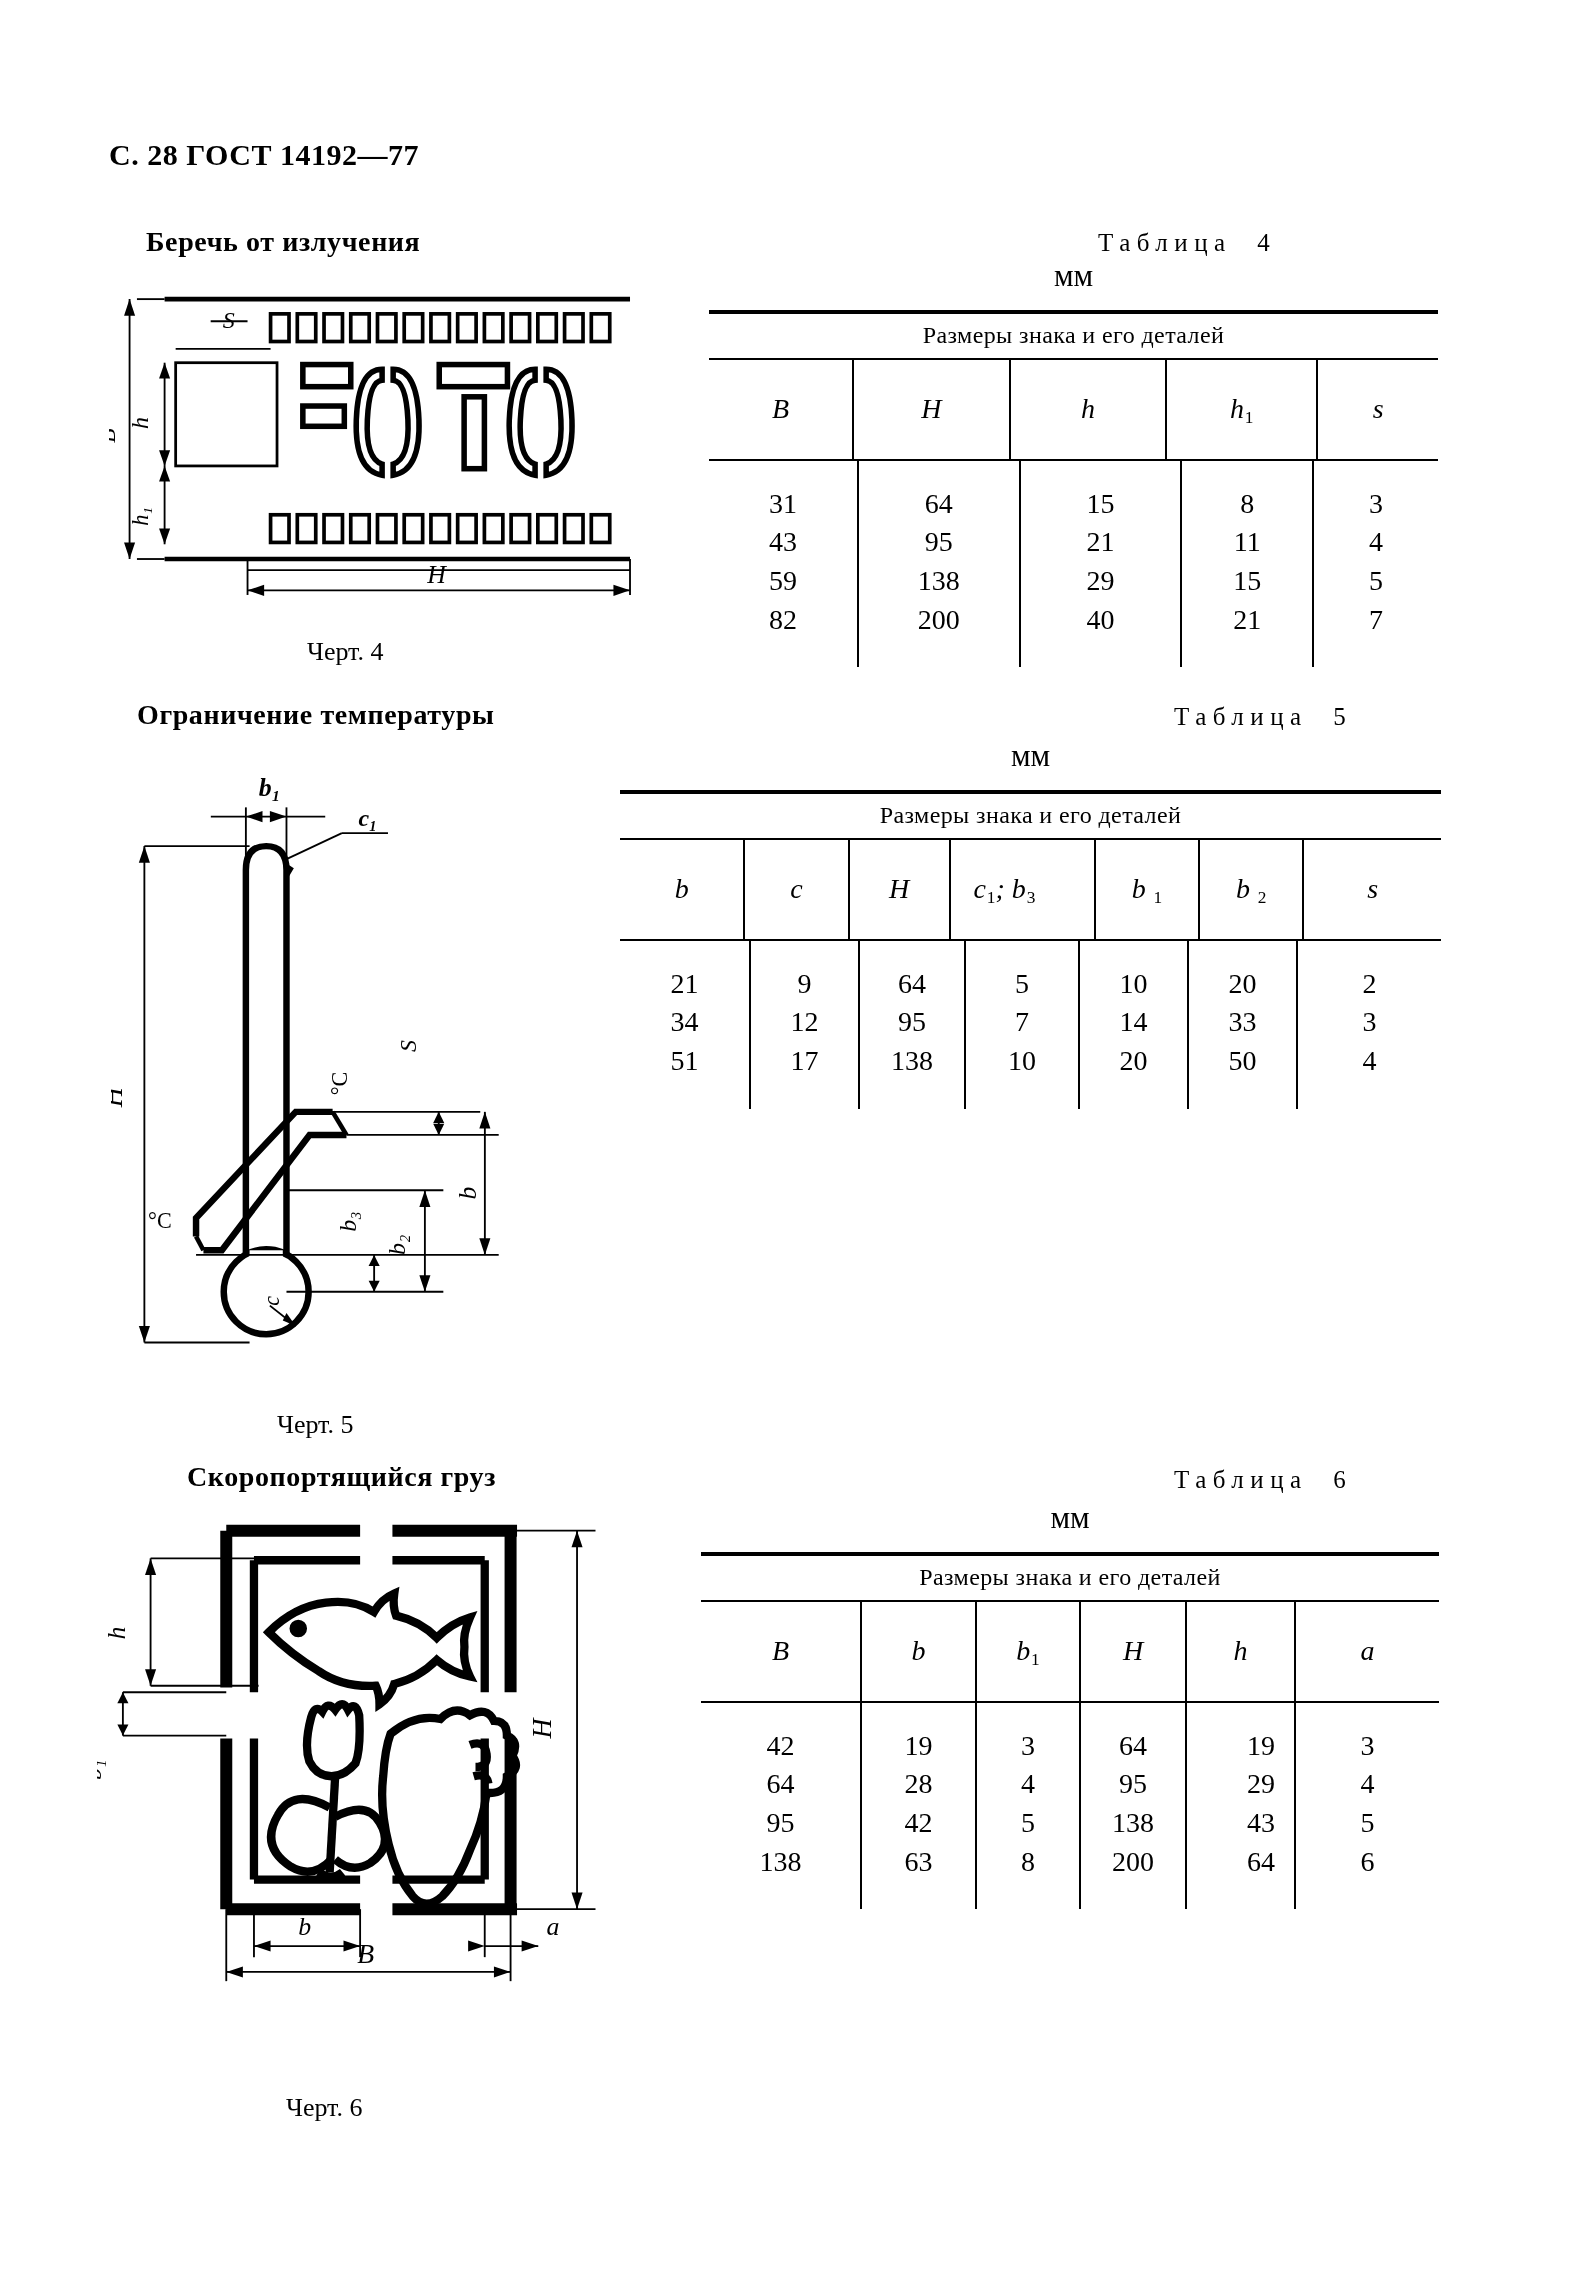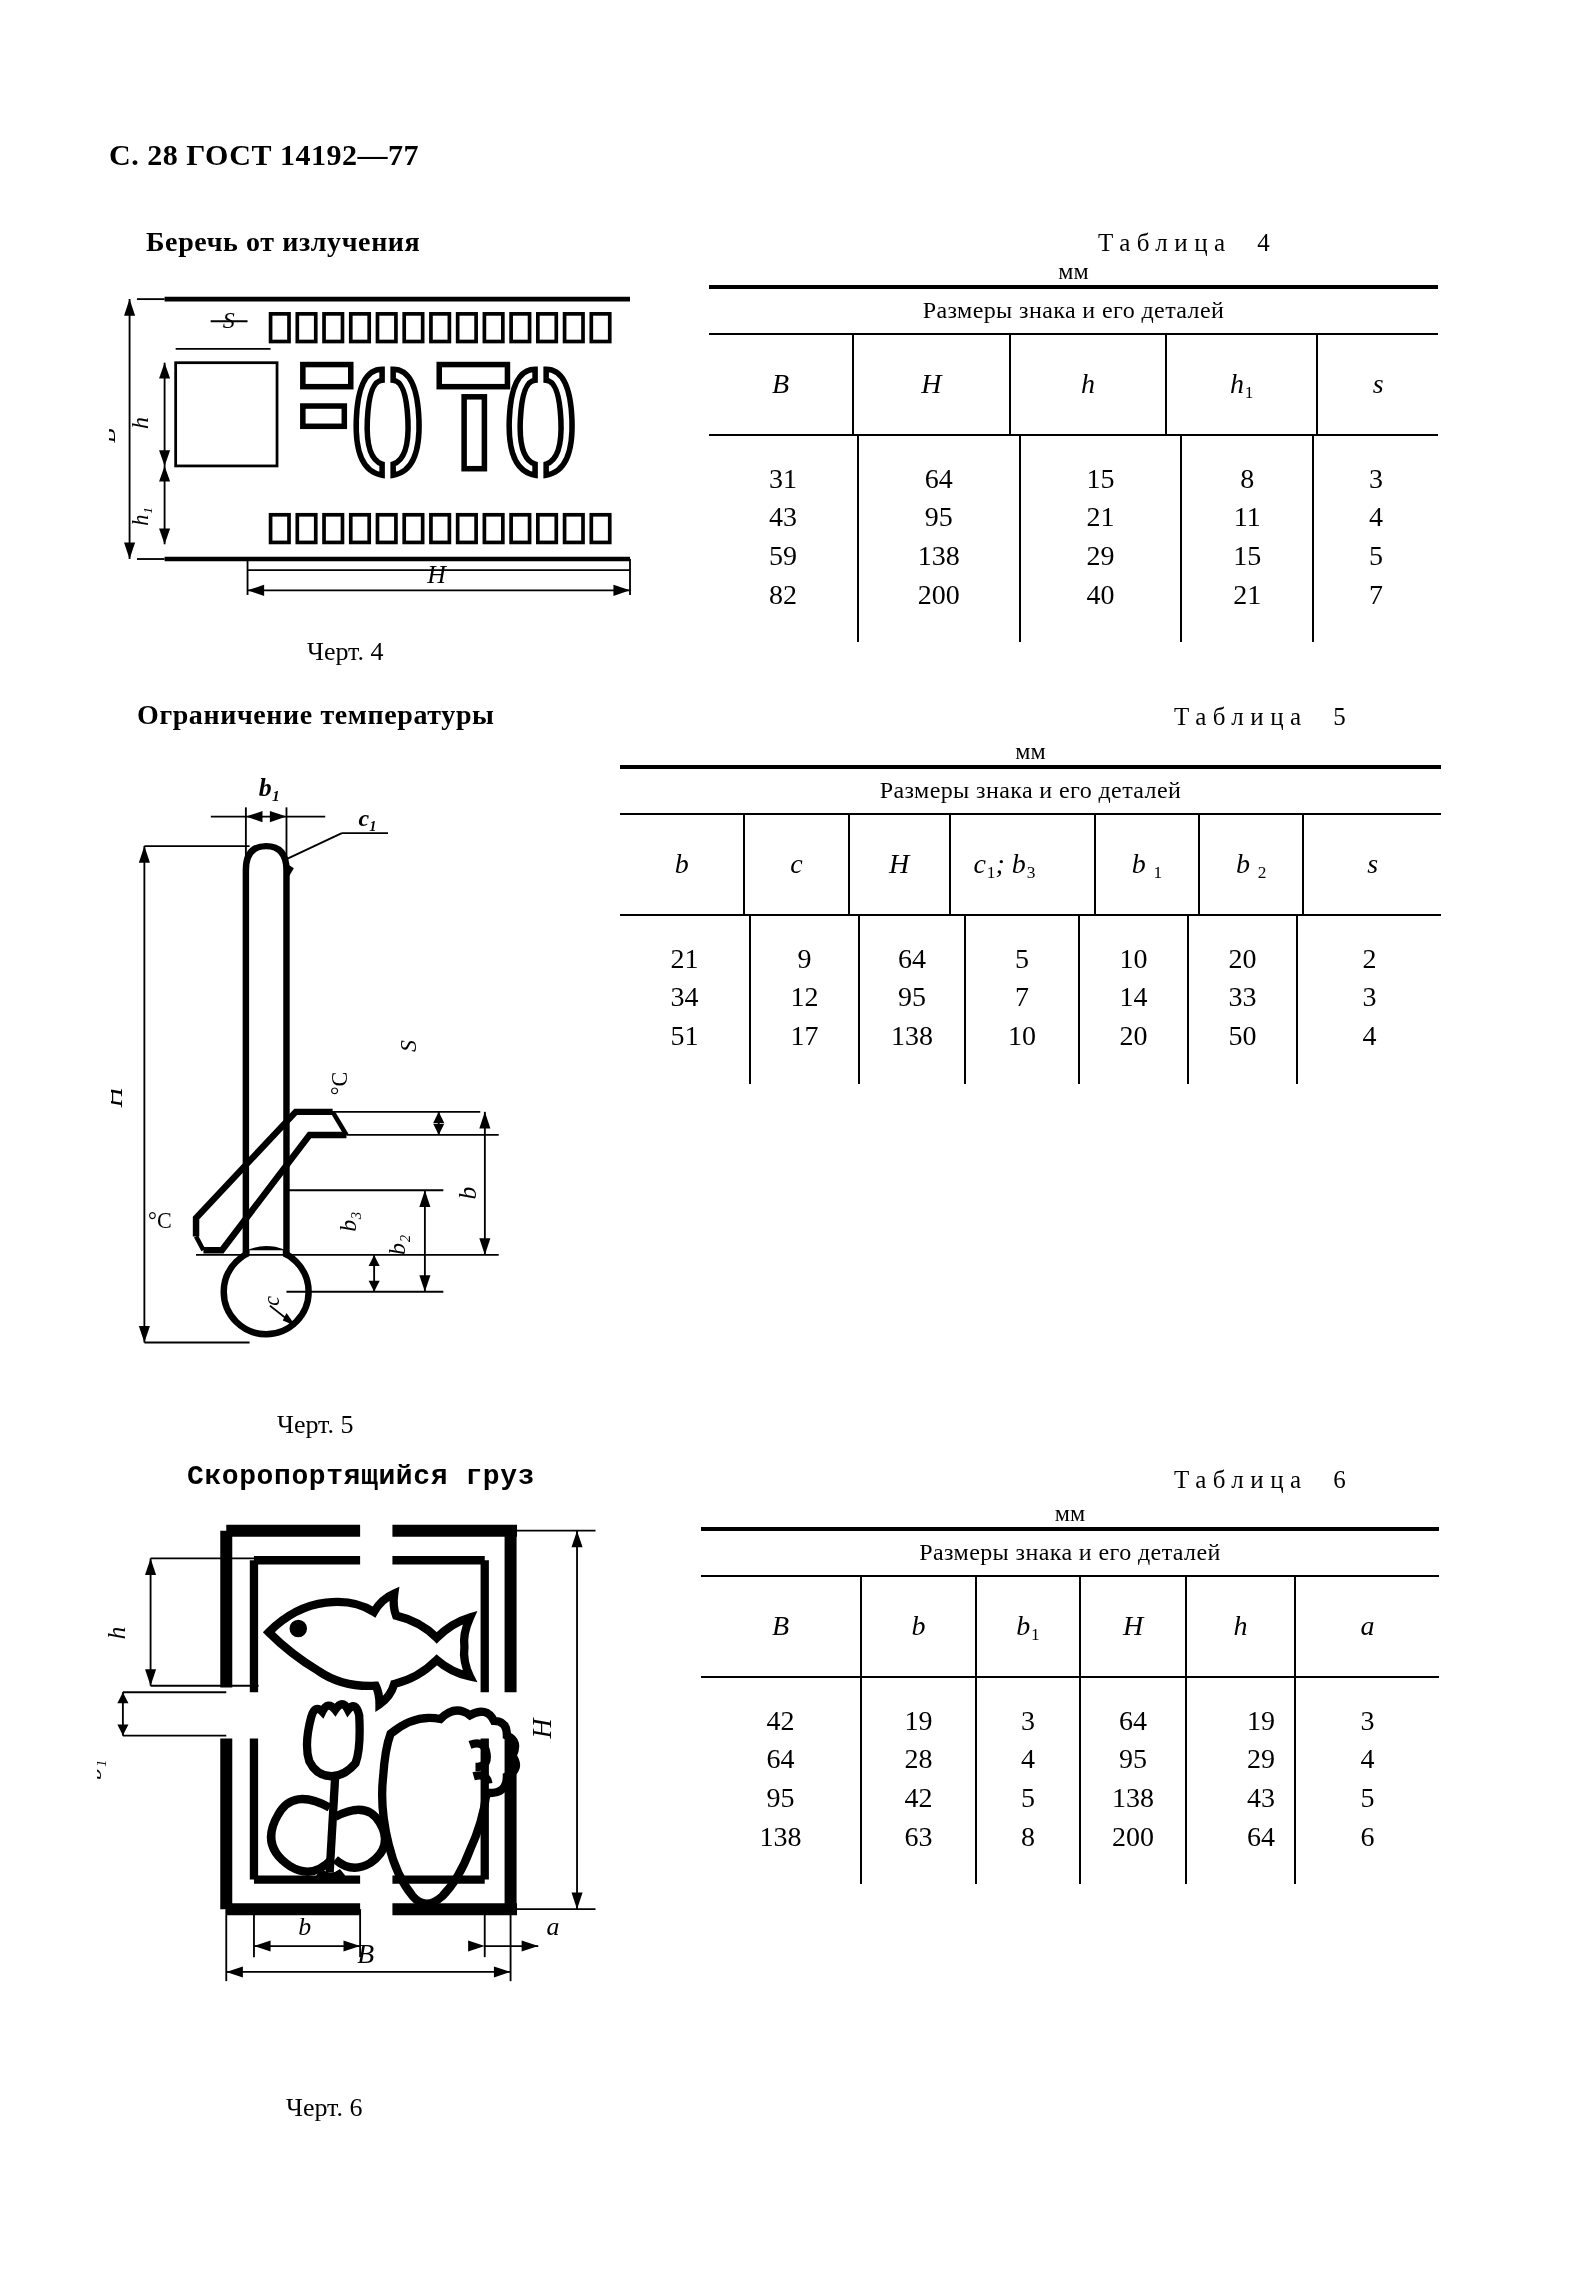--- a/index.html
+++ b/index.html
@@ -56,22 +56,22 @@
     white-space: nowrap;
   }
   .table-label .num { letter-spacing: 0; }
 
   
   .tbl {
     position: absolute;
   }
   .tbl .unit {
     text-align: center;
-    font-size: 24px;
-    padding-bottom: 0;
+    font-size: 31px;
+    padding-bottom: 16px;
   }
   .rule-thick {
     height: 0;
     border-top: 4.6px solid #000;
   }
   .rule-med {
     height: 0;
     border-top: 2.8px solid #000;
   }
   .tbl .caption-row {
@@ -435,21 +435,21 @@
         <div>50</div>
       </div>
       <div class="cell" style="width:145px;">
         <div>2</div>
         <div>3</div>
         <div>4</div>
       </div>
     </div>
   </div>
 
-  <div class="sign-title" style="left:187px; top:1461px;font-family:Liberation Mono, monospace;">Скоропортящийся груз</div>
+  <div class="sign-title" style="left:187px; top:1461px;">Скоропортящийся груз</div>
 
   <div class="table-label" style="left:1174px; top:1466px;">
     <span>Таблица</span><span>&nbsp;&nbsp;</span><span class="num">6</span>
   </div>
 
   <div class="drawing" style="left:97px; top:1503px;">
     <svg width="517" height="480" viewBox="0 0 560 520">
 
       <g fill="none" stroke="#000" stroke-width="13">
 

